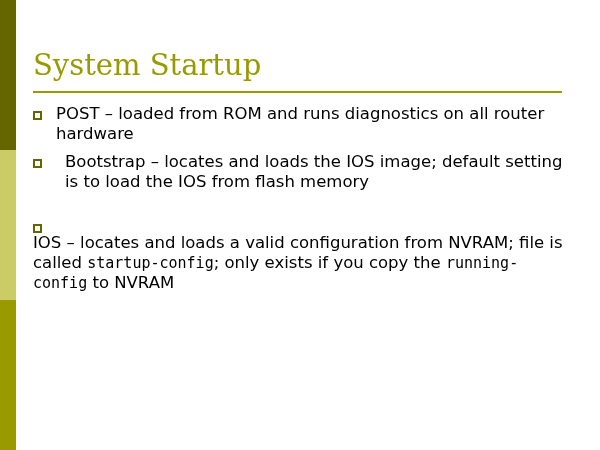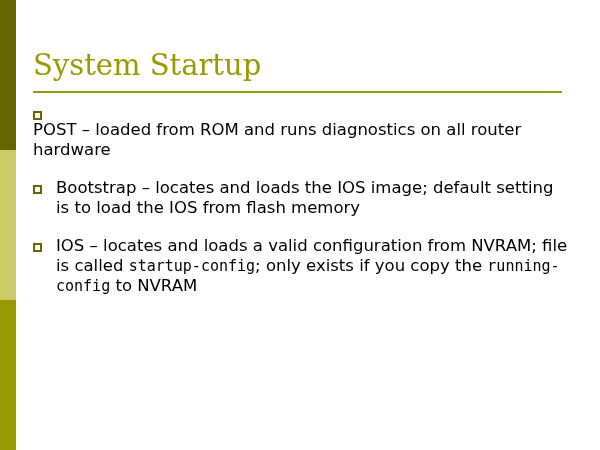--- a/index.html
+++ b/index.html
@@ -85,23 +85,23 @@
     font-family: "DejaVu Sans", sans-serif;
     font-size: 16.5px;
     line-height: 20px;
     color: #000000;
   }
   .bullet-text .mono {
     font-family: "DejaVu Sans Mono", monospace;
     font-size: 15px;
   }
   
-  .row-1 { margin-bottom: 18px; flex-direction: column; }
-  .row-2 { margin-bottom: 18px; }
-  .row-3 { margin-bottom: 18px; }
+  .row-1 { margin-bottom: 8px; }
+  .row-2 { margin-bottom: 25px; gap: 9px; }
+  .row-3 { margin-bottom: 18px; flex-direction: column; }
   .row-4 { margin-bottom: 0; }
 </style>
 </head>
 <body style="background: rgb(255, 255, 255);">
 
 <div class="slide" style="background: rgb(255, 255, 255);">
 
   <div class="sidebar">
     <div class="sidebar-seg seg-top" style="background: rgb(102, 102, 0);"></div>
     <div class="sidebar-seg seg-middle" style="background: rgb(204, 204, 102);"></div>

